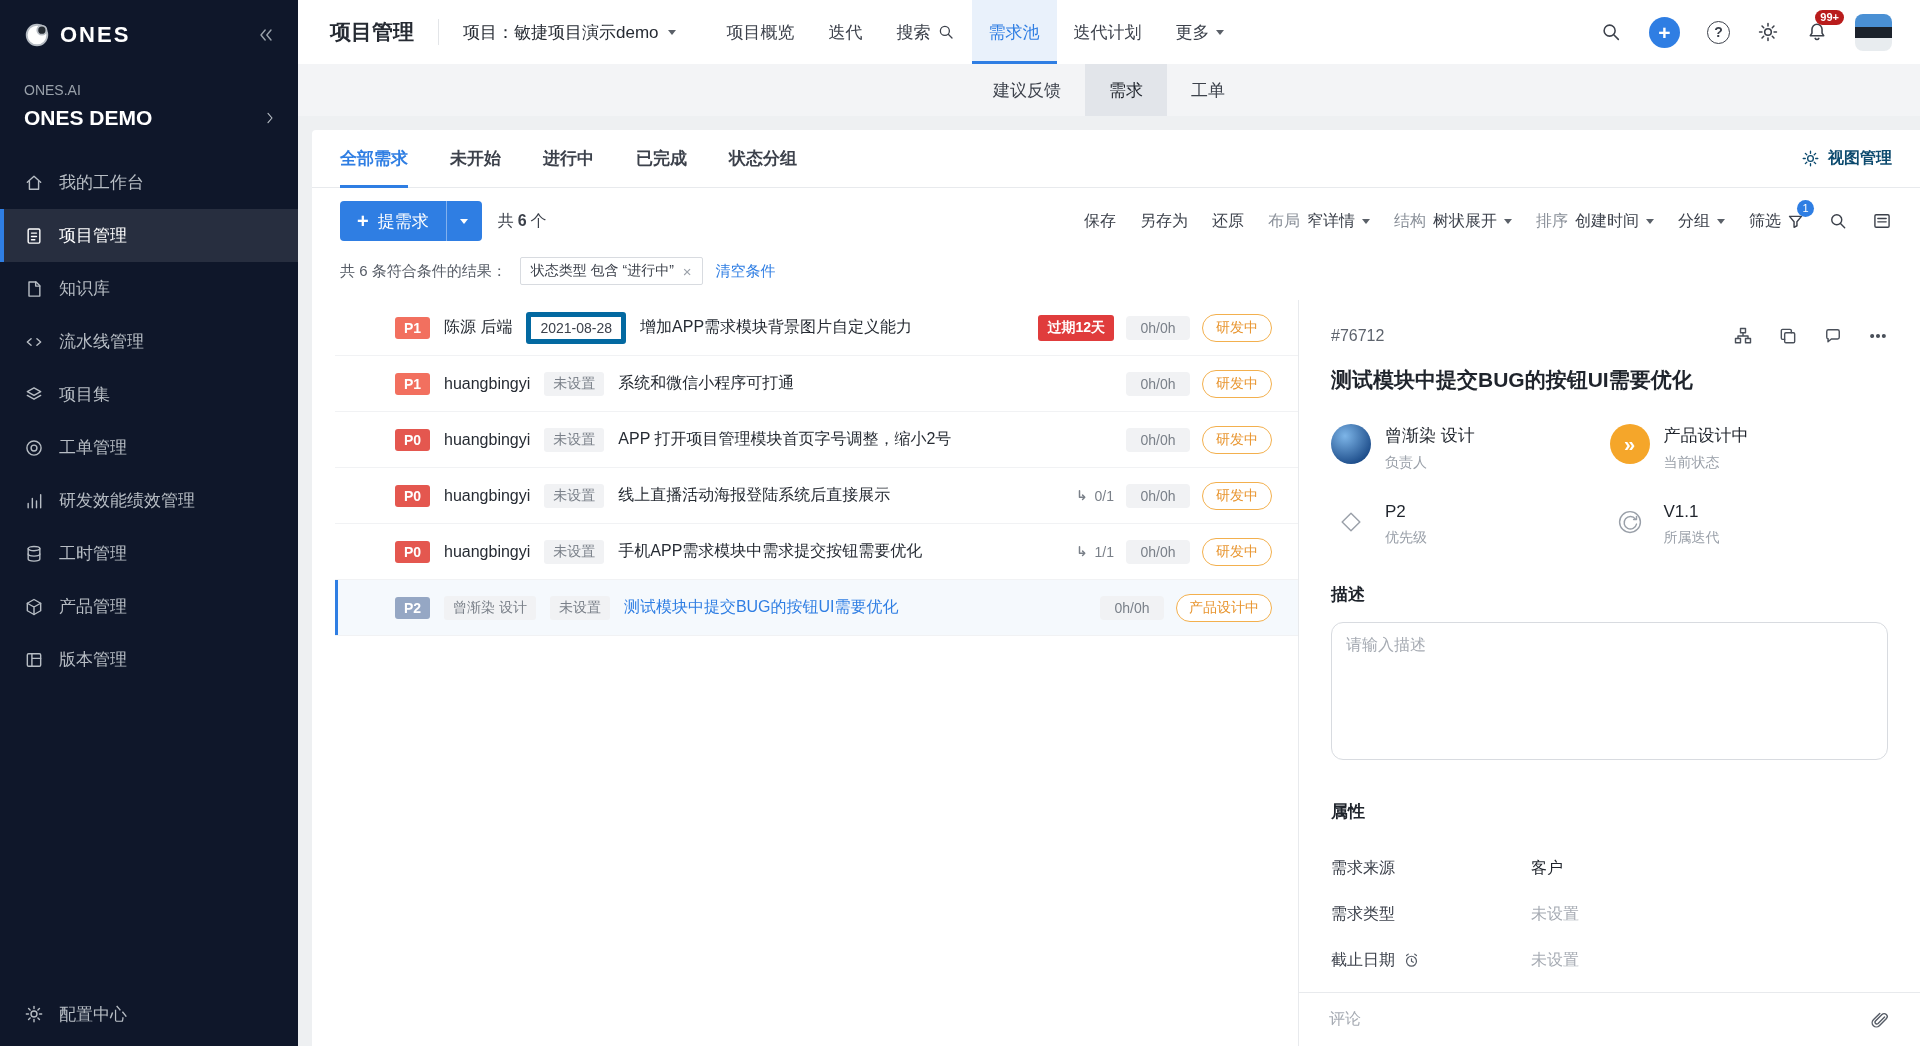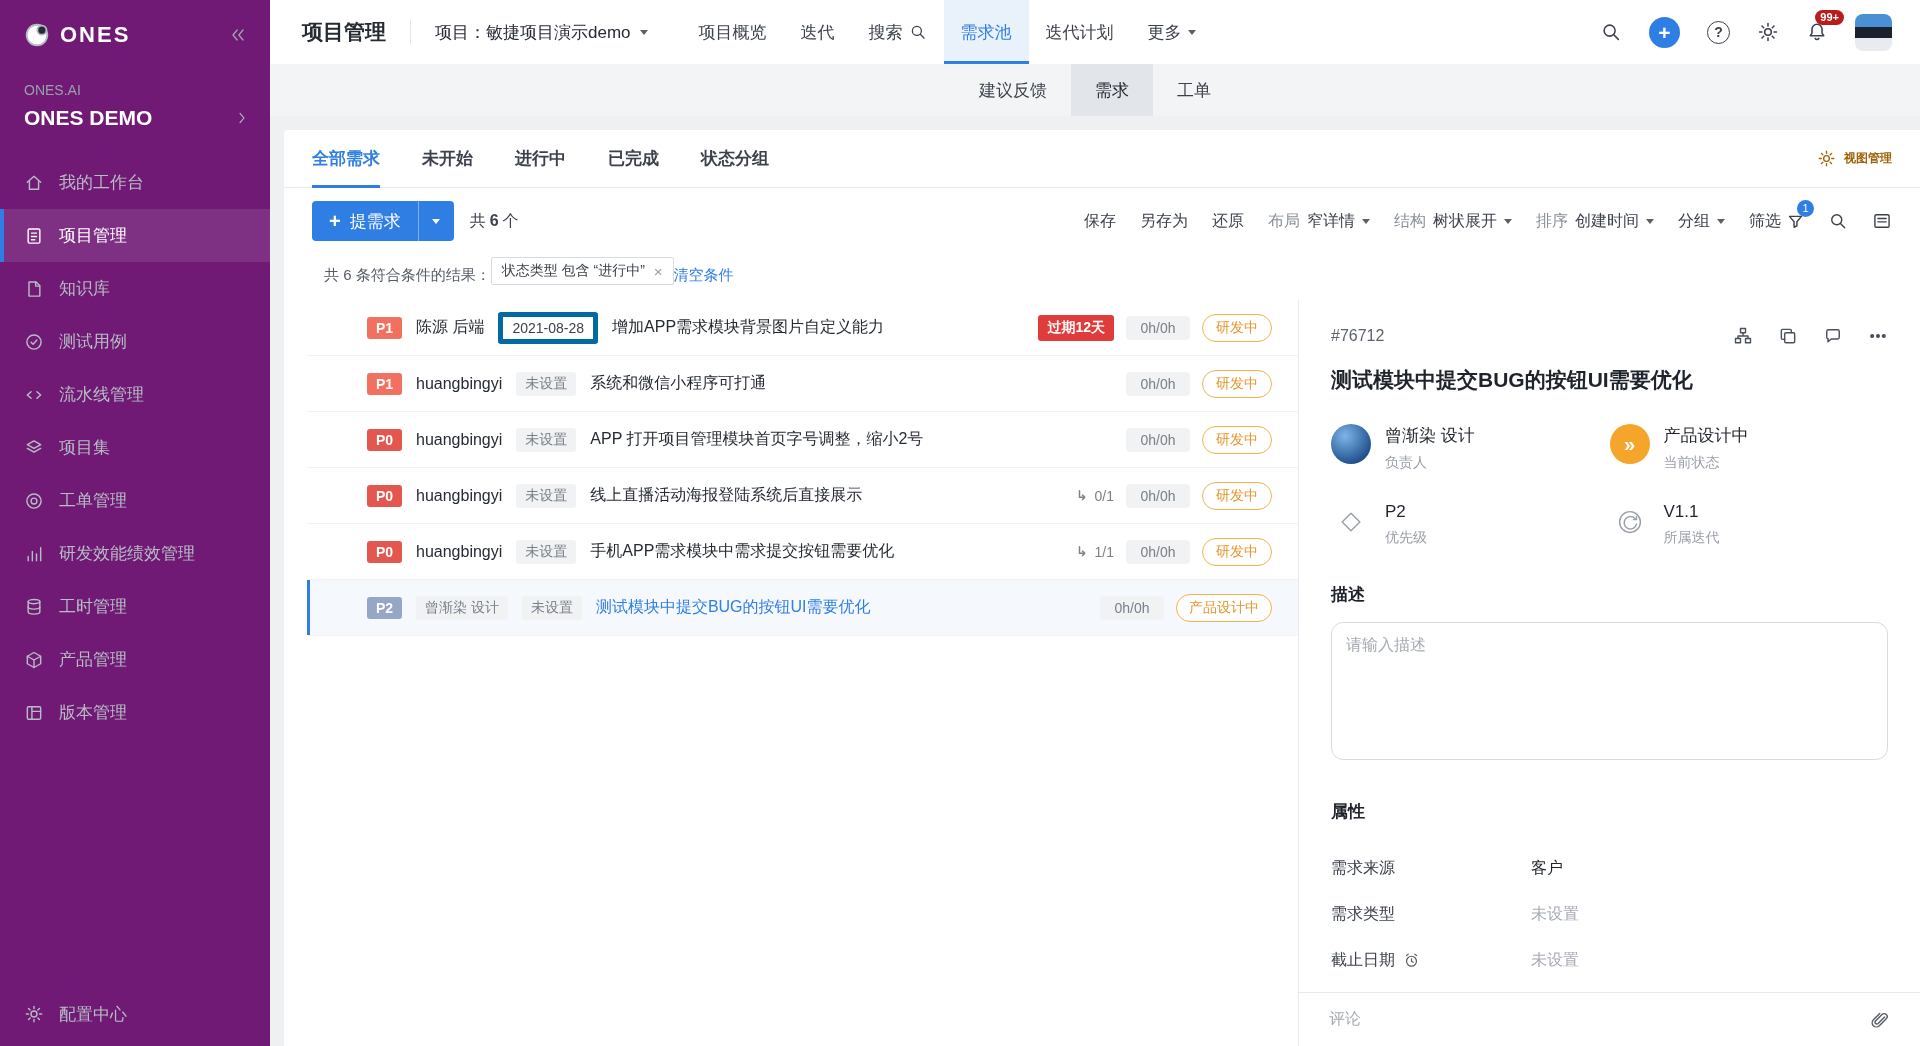--- a/index.html
+++ b/index.html
@@ -3,21 +3,21 @@
 <meta charset="utf-8">
 <style>
   * { margin:0; padding:0; box-sizing:border-box; }
   html,body { width:1920px; height:1046px; overflow:hidden; }
   body { font-family:"Liberation Sans","DejaVu Sans",sans-serif; color:#262b33; background:#eef0f2; font-size:16px; }
   svg { fill:none; stroke:currentColor; stroke-width:1.7; stroke-linecap:round; stroke-linejoin:round; display:block; }
   [data-interactable="true"] { cursor:pointer; }
   .app { display:flex; width:100%; height:100%; }
 
   
-  .sidebar { width:270px; background:#701a75; color:#b7bdc4; display:flex; flex-direction:column; flex-shrink:0; }
+  .sidebar { width:298px; background:#0f172a; color:#b7bdc4; display:flex; flex-direction:column; flex-shrink:0; }
   .logo-row { display:flex; align-items:center; gap:10px; padding:22px 22px 0 24px; }
   .logo-text { color:#fff; font-weight:bold; font-size:22px; letter-spacing:2px; }
   .collapse { margin-left:auto; color:#99a1aa; }
   .org { padding:34px 24px 0; font-size:14px; color:#99a1aa; }
   .workspace { display:flex; align-items:center; padding:8px 20px 0 24px; color:#fff; font-size:21px; font-weight:bold; }
   .workspace .chev { margin-left:auto; color:#b7bdc4; }
   .sb-menu { margin-top:26px; flex:1; }
   .sb-item { display:flex; align-items:center; gap:15px; height:53px; padding:0 24px; font-size:17px; color:#b7bdc4; position:relative; }
   .sb-item.active { background:rgba(255,255,255,0.10); color:#fff; }
   .sb-item.active::before { content:""; position:absolute; left:0; top:0; bottom:0; width:4px; background:#2f7ee3; }
@@ -47,41 +47,41 @@
   .subnav-item.active { background:#e2e5ea; color:#1f242c; }
 
   
   .content { flex:1; padding:14px 0 0 14px; display:flex; overflow:hidden; }
   .card { flex:1; background:#fff; border-top-left-radius:4px; display:flex; flex-direction:column; overflow:hidden; }
 
   .tabs-row { display:flex; align-items:center; height:58px; padding:0 28px; border-bottom:1px solid #e8eaed; flex-shrink:0;font-weight:bold; }
   .vtab { height:58px; display:flex; align-items:center; margin-right:42px; font-size:17px; color:#3c414b; position:relative; }
   .vtab.active { color:#2f7ee3; }
   .vtab.active::after { content:""; position:absolute; left:0; right:0; bottom:0; height:3px; background:#2f7ee3; }
-  .view-manage { margin-left:auto; display:flex; align-items:center; gap:8px; font-size:12px; color:#a16207; }
+  .view-manage { margin-left:auto; display:flex; align-items:center; gap:8px; font-size:16px; color:#0c4a6e; }
   .view-manage svg { width:19px; height:19px; }
 
   .toolbar { display:flex; align-items:center; padding:13px 28px 12px; flex-shrink:0; }
   .add-btn { display:flex; height:40px; border-radius:4px; overflow:hidden; color:#fff; }
   .add-main { background:#2f7ee3; display:flex; align-items:center; gap:9px; padding:0 17px; font-size:17px; }
   .add-plus { font-size:20px; font-weight:bold; line-height:1; }
   .add-caret { background:#2f7ee3; border-left:1px solid rgba(255,255,255,0.4); width:36px; display:flex; align-items:center; justify-content:center; }
   .add-caret .caret { border-top-color:#fff; }
   .count { margin-left:16px; font-size:16px; color:#3c414b; }
   .count b { margin:0 4px; }
   .toolbar-right { margin-left:auto; display:flex; align-items:center; gap:24px; font-size:16px; color:#3c414b; }
   .tb-text {}
   .dropdown { display:flex; align-items:center; gap:7px; }
   .tb-label { color:#8a9099; }
   .filter-ctl { position:relative; display:flex; align-items:center; gap:6px; }
   .filter-ctl svg { width:17px; height:17px; }
   .filter-badge { position:absolute; top:-11px; right:-10px; width:17px; height:17px; border-radius:50%; background:#2f7ee3; color:#fff; font-size:11px; display:flex; align-items:center; justify-content:center; }
   .tb-icon svg { width:20px; height:20px; }
 
-  .filterbar { display:flex; align-items:flex-end; padding:4px 28px 15px; font-size:15px; color:#565c66; flex-shrink:0;margin-left:12px; }
+  .filterbar { display:flex; align-items:center; gap:13px; padding:4px 28px 15px; font-size:15px; color:#565c66; flex-shrink:0; }
   .cond-tag { display:flex; align-items:center; gap:9px; border:1px solid #d8dbe0; border-radius:2px; padding:4px 10px; font-size:14px; color:#3c414b; background:#fff; }
   .cond-x { color:#9aa0a9; font-size:15px; line-height:1; }
   .clear-link { color:#2f7ee3; }
 
   .split { flex:1; display:flex; overflow:hidden; }
   .list { flex:1; overflow:hidden;margin-left:23px; }
   .lrow { display:flex; align-items:center; gap:14px; height:56px; padding:0 26px 0 60px; border-bottom:1px solid #f1f2f4; font-size:16px; }
   .lrow.selected { background:#f5f9fd; box-shadow:inset 3px 0 0 #2f7ee3; }
   .pri { min-width:35px; text-align:center; padding:3px 0; border-radius:3px; color:#fff; font-size:14px; font-weight:bold; flex-shrink:0; }
   .pri.p1 { background:#f2705f; }
@@ -184,29 +184,20 @@
             <svg viewBox="0 0 24 24" width="20" height="20">
               <path d="M6 3.5h8.5L19 8v12.5H6z"></path>
               <path d="M14 3.5v5h5"></path>
             </svg>
           </span>
         <span data-interactable="false">知识库</span>
       </div>
       <div class="sb-item" data-interactable="true">
         <span class="sb-ico" data-interactable="false">
             <svg viewBox="0 0 24 24" width="20" height="20">
-              <circle cx="12" cy="12" r="8.5"></circle>
-              <path d="M8.5 12.2l2.4 2.4 4.6-5"></path>
-            </svg>
-          </span>
-        <span data-interactable="false">测试用例</span>
-      </div>
-      <div class="sb-item" data-interactable="true">
-        <span class="sb-ico" data-interactable="false">
-            <svg viewBox="0 0 24 24" width="20" height="20">
               <path d="M8.5 8 4 12l4.5 4"></path>
               <path d="M15.5 8 20 12l-4.5 4"></path>
             </svg>
           </span>
         <span data-interactable="false">流水线管理</span>
       </div>
       <div class="sb-item" data-interactable="true">
         <span class="sb-ico" data-interactable="false">
             <svg viewBox="0 0 24 24" width="20" height="20">
               <path d="M12 3.5 20 8l-8 4.5L4 8z"></path>

